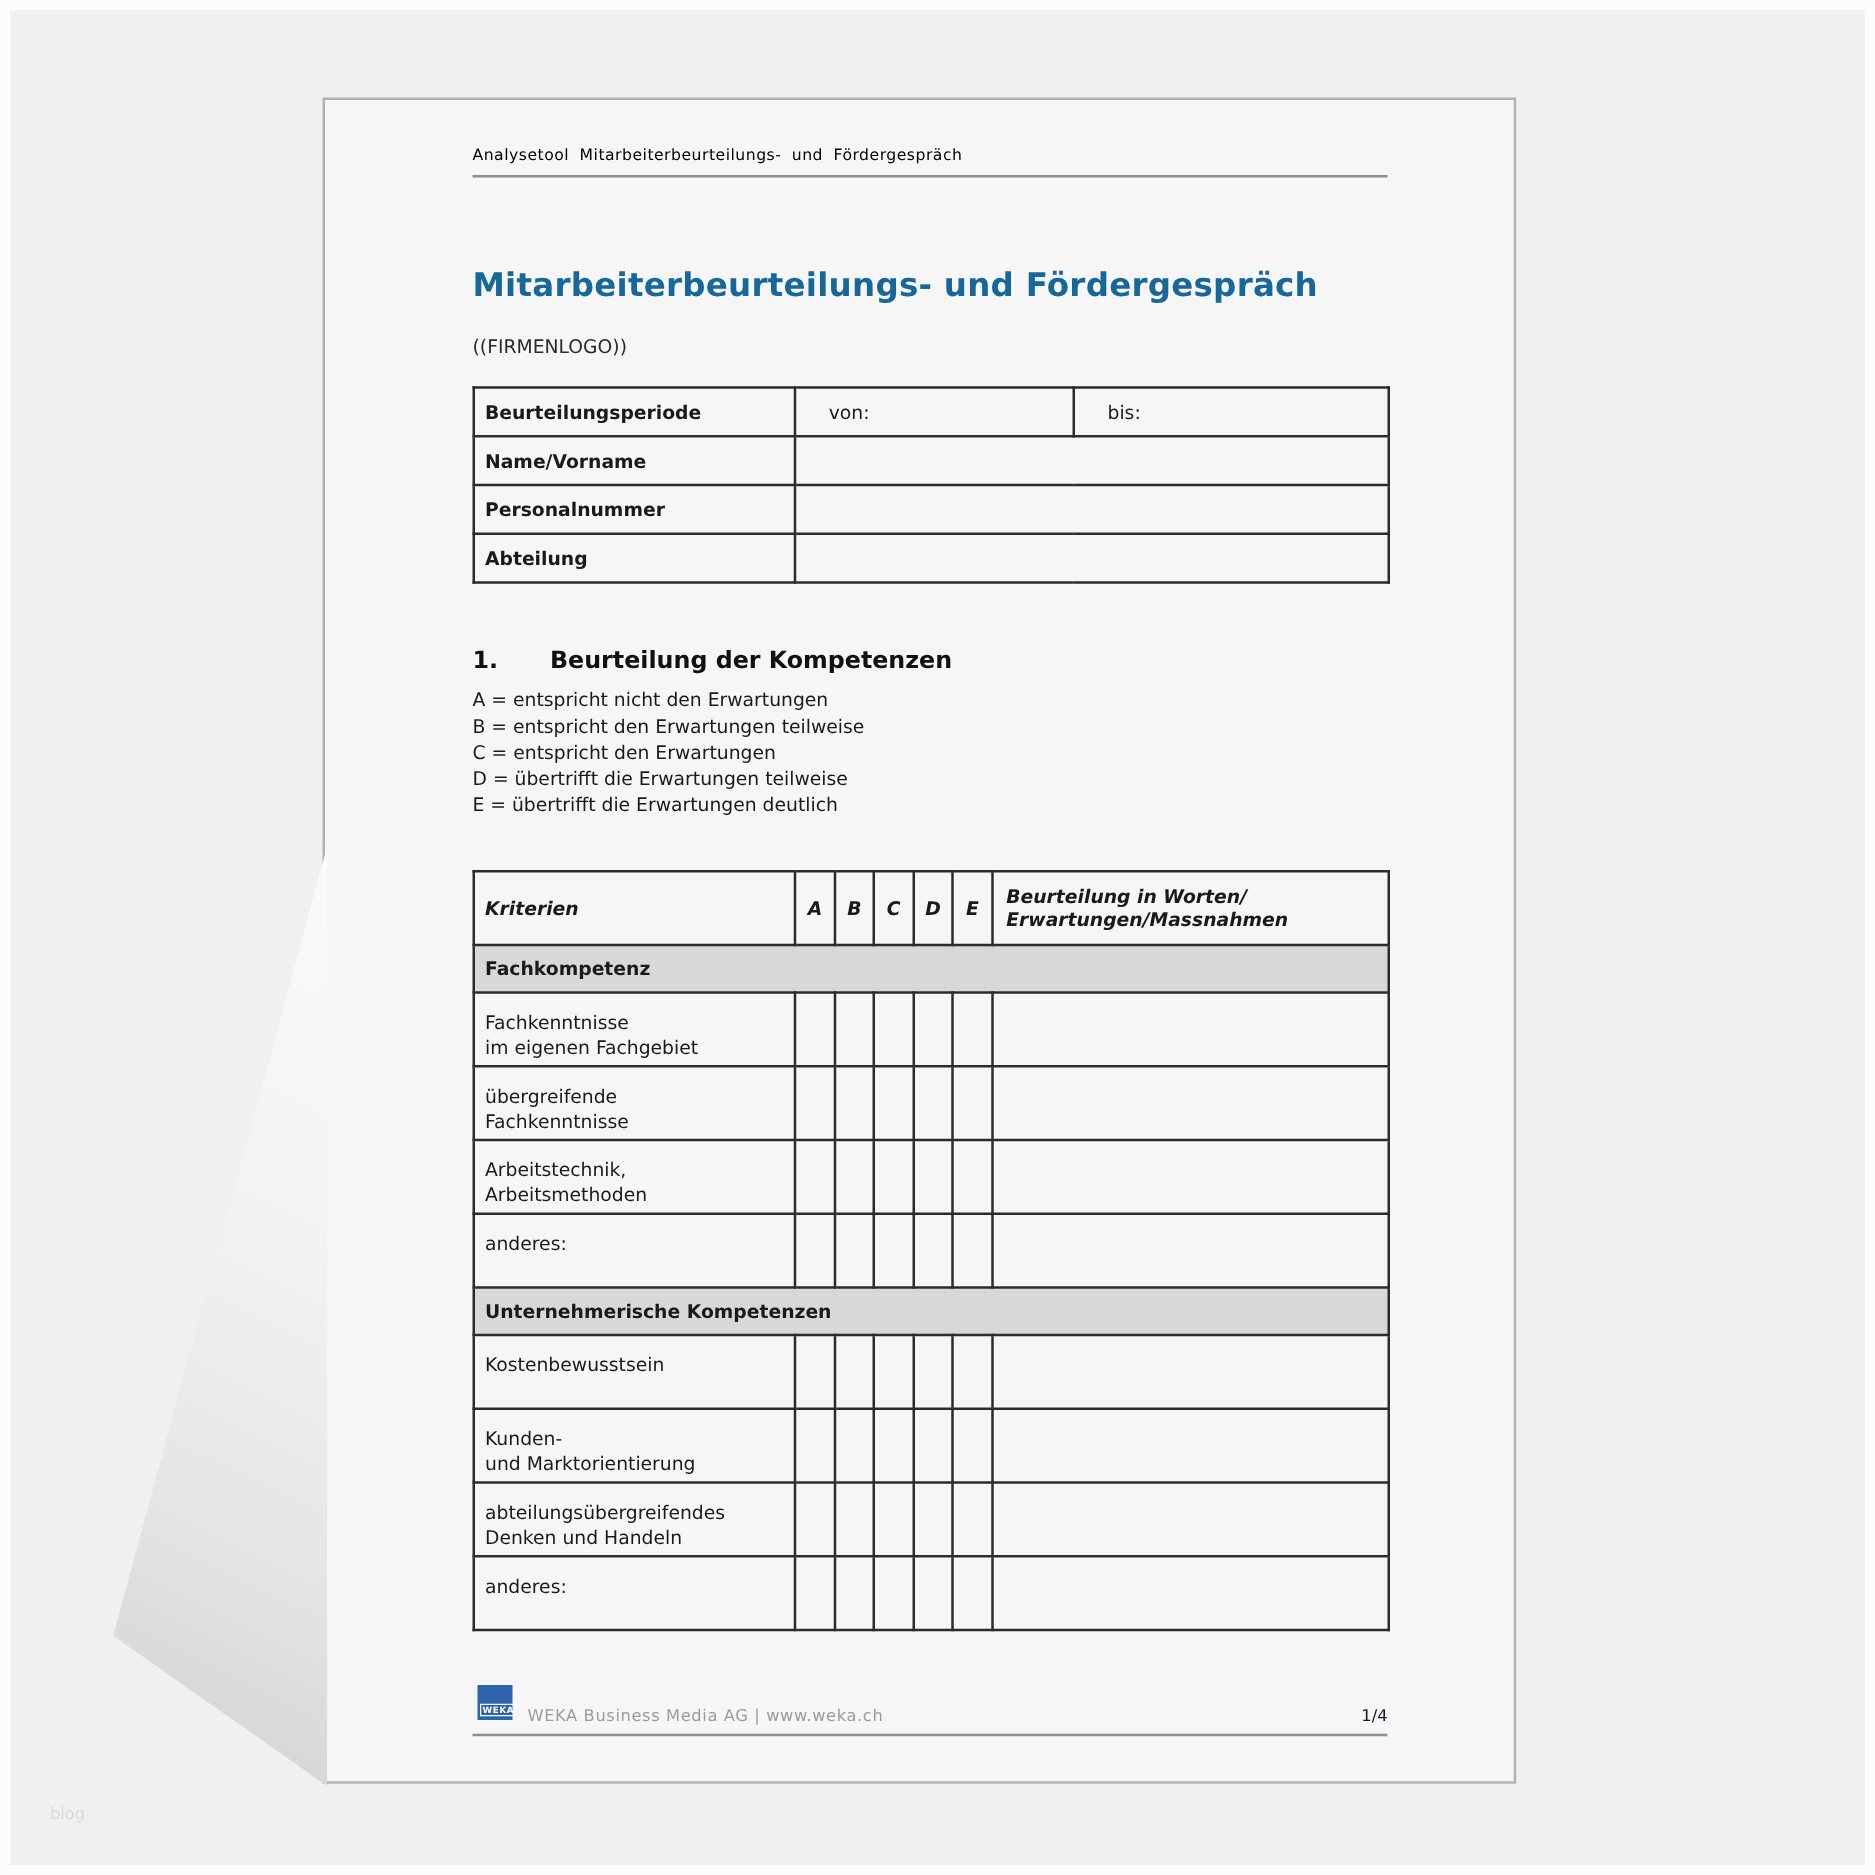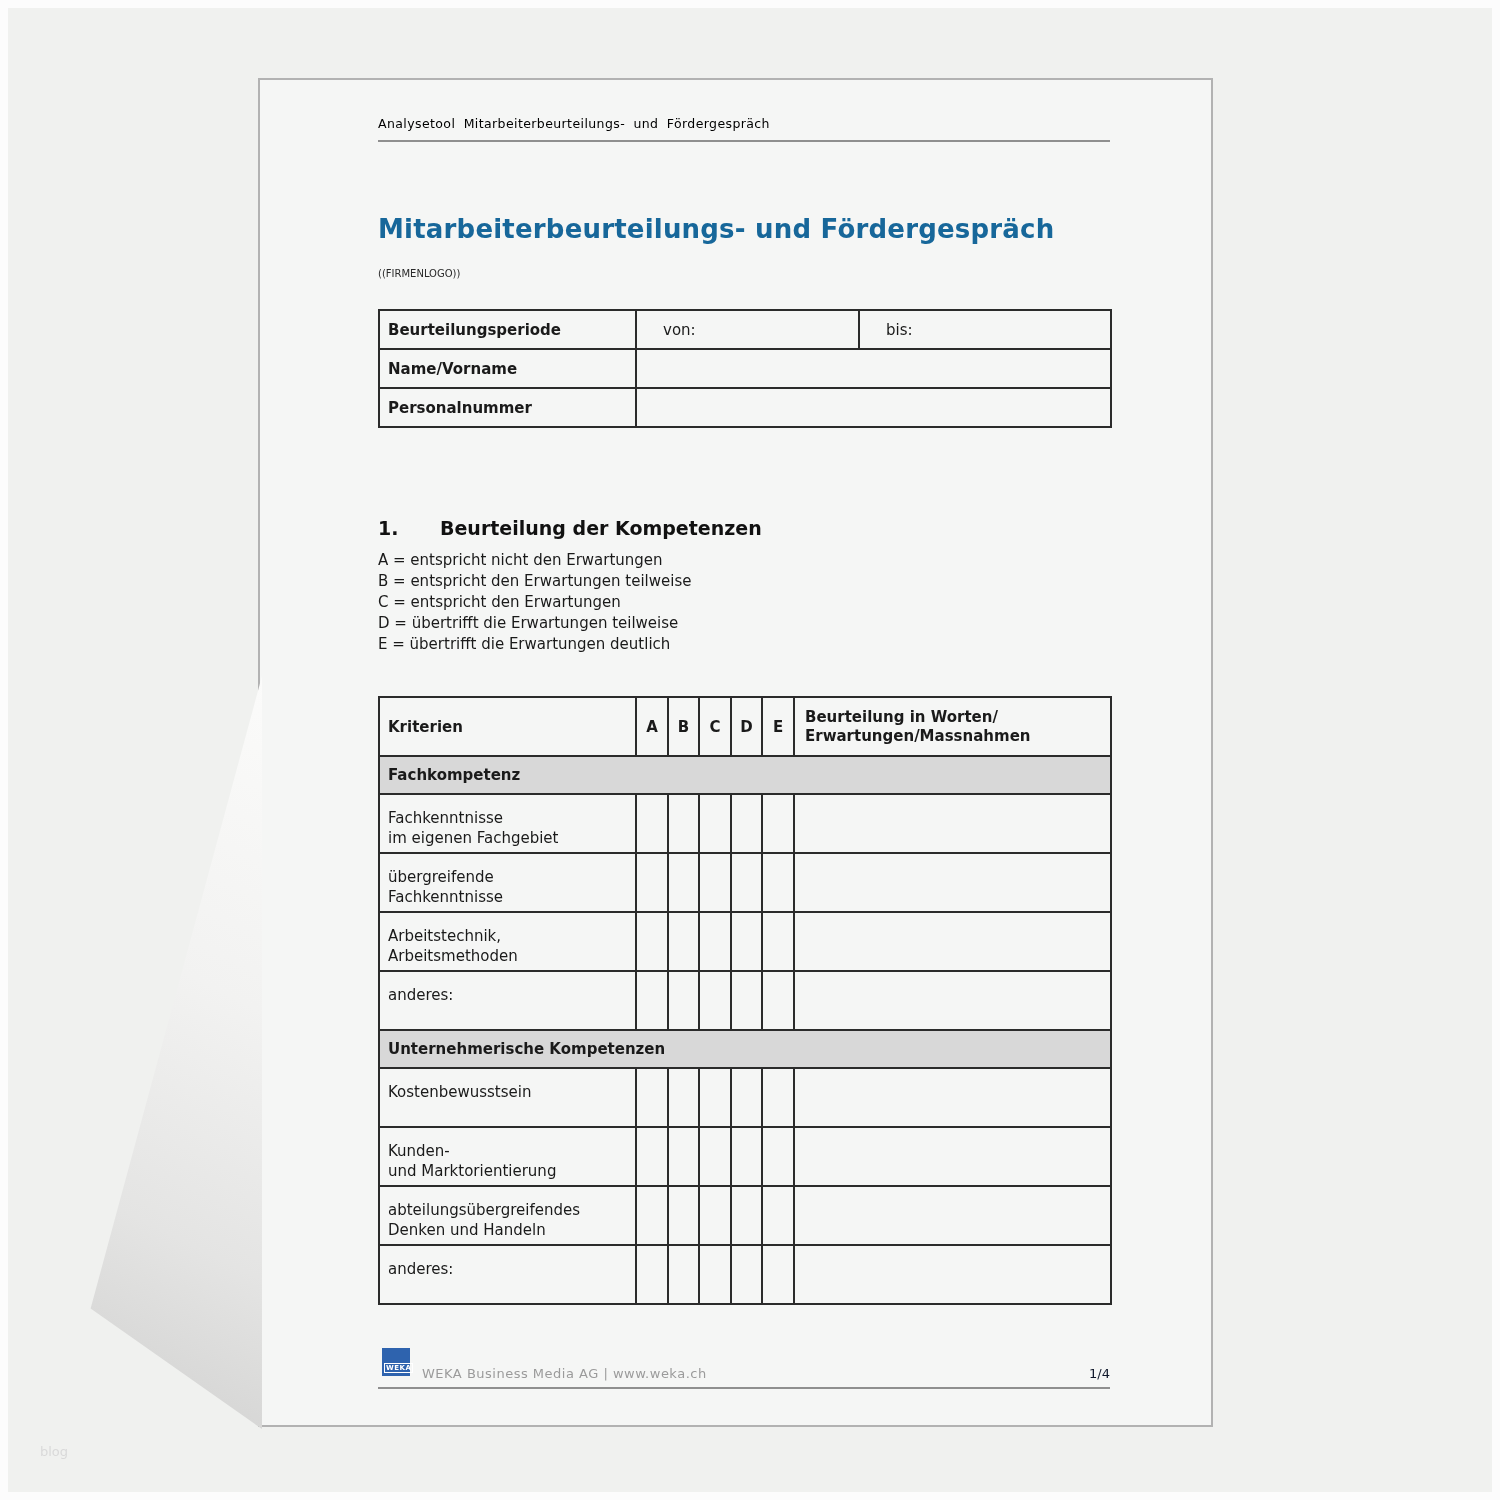--- a/index.html
+++ b/index.html
@@ -19,21 +19,21 @@
   .watermark{position:absolute;left:32px;top:1436px;font-size:13px;color:#d9d9d9;z-index:2;}
 
   
   .run-head{position:absolute;left:118px;top:36px;width:732px;height:26px;
             border-bottom:2px solid #8f8f8f;box-sizing:border-box;
             font-size:12.5px;color:#000000;word-spacing:4px;letter-spacing:.4px;}
 
   
   .doc-title{position:absolute;left:118px;top:134px;width:760px;
              font-size:26px;font-weight:bold;color:#17679a;letter-spacing:.2px;}
-  .firmenlogo{position:absolute;left:118px;top:188px;font-size:10px;color:#2a2a2a;}
+  .firmenlogo{position:absolute;left:118px;top:188px;font-size:15px;color:#2a2a2a;}
 
   
   table{border-collapse:collapse;table-layout:fixed;}
   td{border:2px solid #2b2b2b;font-size:15px;color:#1a1a1a;overflow:hidden;}
 
   
   .info-table{position:absolute;left:118px;top:229px;width:732px;}
   .info-table td{vertical-align:middle;margin-top:27px;}
   .info-table tr{height:39px;}
   .info-label{font-weight:bold;padding-left:8px;}
@@ -41,21 +41,21 @@
 
   
   .sec-head{position:absolute;left:118px;top:437px;width:732px;display:flex;
             font-size:19px;font-weight:bold;color:#111;}
   .sec-head .num{width:62px;}
   .legend{position:absolute;left:118px;top:470px;width:732px;
           font-size:15px;line-height:21px;color:#1a1a1a;}
 
   
   .crit-table{position:absolute;left:118px;top:616px;width:732px;}
-  .r-header{height:59px;}
+  .r-header{height:59px;font-style:italic;}
   .r-sec{height:38px;padding-left:20px;}
   .r-data{height:59px;}
   .t2-crit-h{font-weight:bold;padding-left:8px;vertical-align:middle;}
   .t2-rate-h{font-weight:bold;text-align:center;vertical-align:middle;padding:0;}
   .t2-assess-h{font-weight:bold;padding-left:10px;vertical-align:middle;
                line-height:19px;white-space:pre-line;}
   .t2-secrow{background:#d8d8d8;font-weight:bold;padding-left:8px;vertical-align:middle;}
   .t2-label{padding:13px 8px 0 8px;vertical-align:top;line-height:20px;white-space:pre-line;}
 
   
@@ -94,20 +94,24 @@
         <td class="info-label">Beurteilungsperiode</td>
         <td class="info-field">von:</td>
         <td class="info-field">bis:</td>
       </tr>
       <tr>
         <td class="info-label">Name/Vorname</td>
         <td colspan="2"></td>
       </tr>
       <tr>
         <td class="info-label">Personalnummer</td>
+        <td colspan="2"></td>
+      </tr>
+      <tr>
+        <td class="info-label">Abteilung</td>
         <td colspan="2"></td>
       </tr>
     </tbody>
       </table>
 
     <div class="sec-head">
       <span class="num">1.</span>
       <span>Beurteilung der Kompetenzen</span>
     </div>
     <div class="legend">

